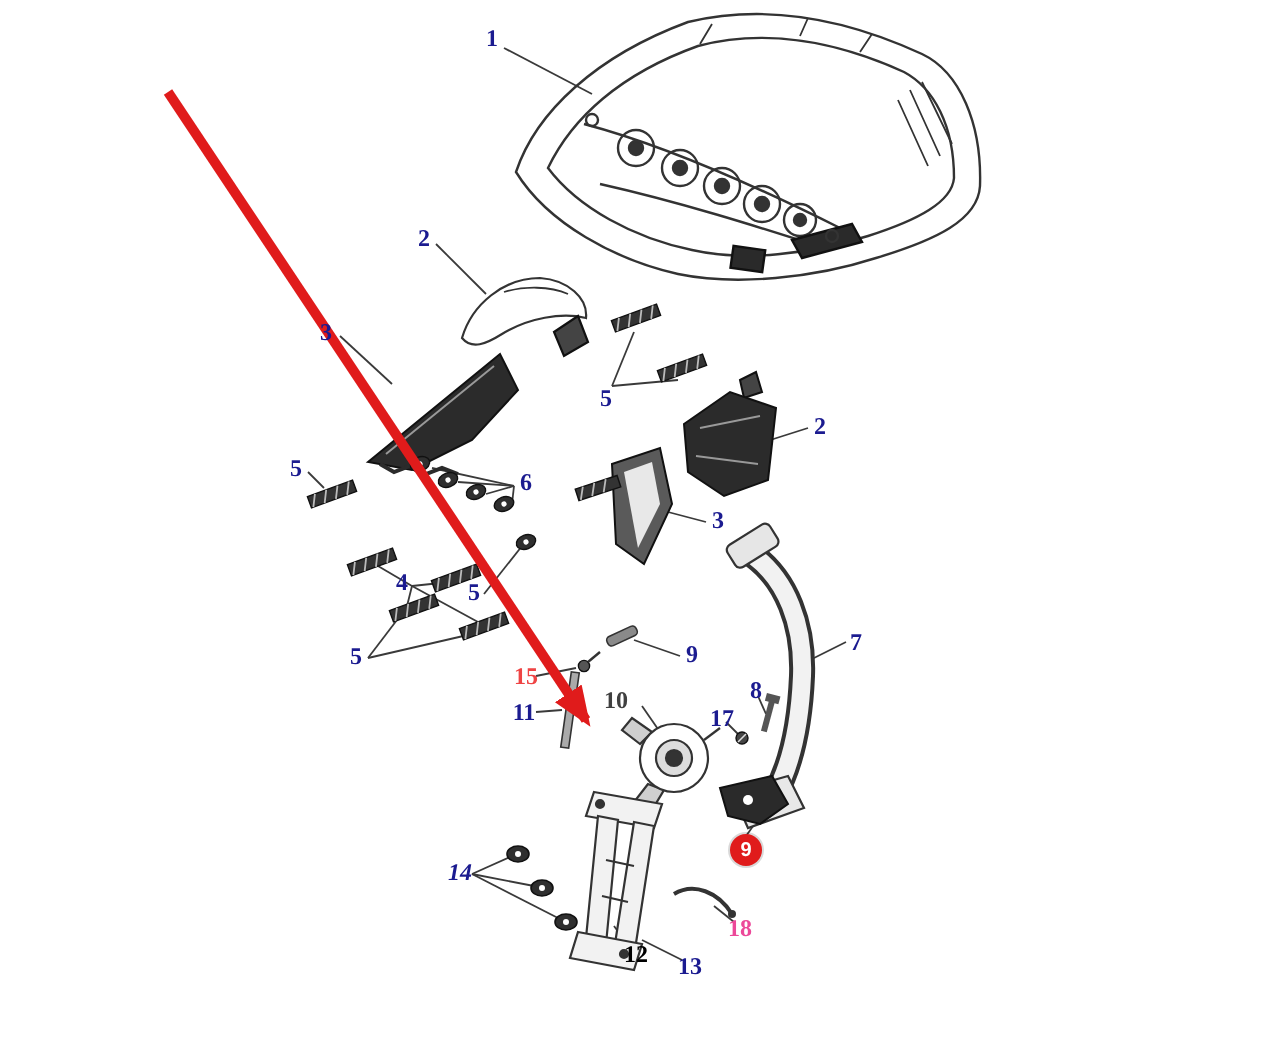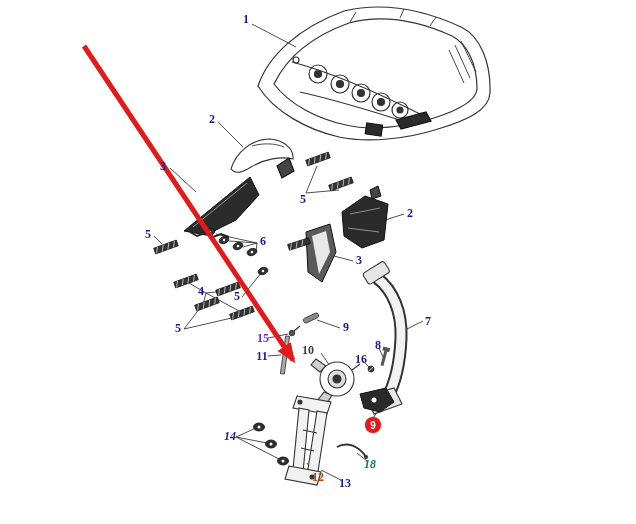--- a/index.html
+++ b/index.html
@@ -280,26 +280,26 @@
       <div class="callout" style="left: 163px; top: 166px; color: rgb(27, 27, 144);">3</div>
       <div class="callout" style="left: 303px; top: 199px; color: rgb(27, 27, 144);">5</div>
       <div class="callout" style="left: 410px; top: 213px; color: rgb(27, 27, 144);">2</div>
       <div class="callout" style="left: 148px; top: 234px; color: rgb(27, 27, 144);">5</div>
       <div class="callout" style="left: 263px; top: 241px; color: rgb(27, 27, 144);">6</div>
       <div class="callout" style="left: 359px; top: 260px; color: rgb(27, 27, 144);">3</div>
       <div class="callout" style="left: 201px; top: 291px; color: rgb(27, 27, 144);">4</div>
       <div class="callout" style="left: 237px; top: 296px; color: rgb(27, 27, 144);">5</div>
       <div class="callout" style="left: 178px; top: 328px; color: rgb(27, 27, 144);">5</div>
       <div class="callout" style="left: 346px; top: 327px; color: rgb(27, 27, 144);">9</div>
-      <div class="callout" style="left: 263px; top: 338px; color: #6d28d9; text-align: right;">15</div>
+      <div class="callout" style="left: 263px; top: 338px; color: #ef4444; text-align: right;">15</div>
       <div class="callout" style="left: 308px; top: 350px; color: #404040;">10</div>
       <div class="callout" style="left: 378px; top: 345px; color: rgb(27, 27, 144);">8</div>
       <div class="callout" style="left: 262px; top: 356px; color: rgb(27, 27, 144);">11</div>
-      <div class="callout" style="left: 361px; top: 359px; color: rgb(27, 27, 144);">16</div>
+      <div class="callout" style="left: 361px; top: 359px; color: rgb(27, 27, 144);">17</div>
       <div class="callout" style="left: 428px; top: 321px; color: rgb(27, 27, 144);">7</div>
       <div class="callout" style="left: 230px; top: 436px; color: rgb(27, 27, 144); font-style: italic;">14</div>
-      <div class="callout" style="left: 370px; top: 464px; color: #0f766e; font-style: italic;">18</div>
-      <div class="callout" style="left: 318px; top: 477px; color: #c2410c;">12</div>
+      <div class="callout" style="left: 370px; top: 464px; color: #ec4899;">18</div>
+      <div class="callout" style="left: 318px; top: 477px; color: #000000;">12</div>
       <div class="callout" style="left: 345px; top: 483px; color: rgb(27, 27, 144); text-align: right;">13</div>
       <div class="badge" style="left: 373px; top: 425px; background: rgb(224, 27, 27); color: rgb(255, 255, 255);">9</div>
     </div>
 
 </div>
 
 </body></html>

